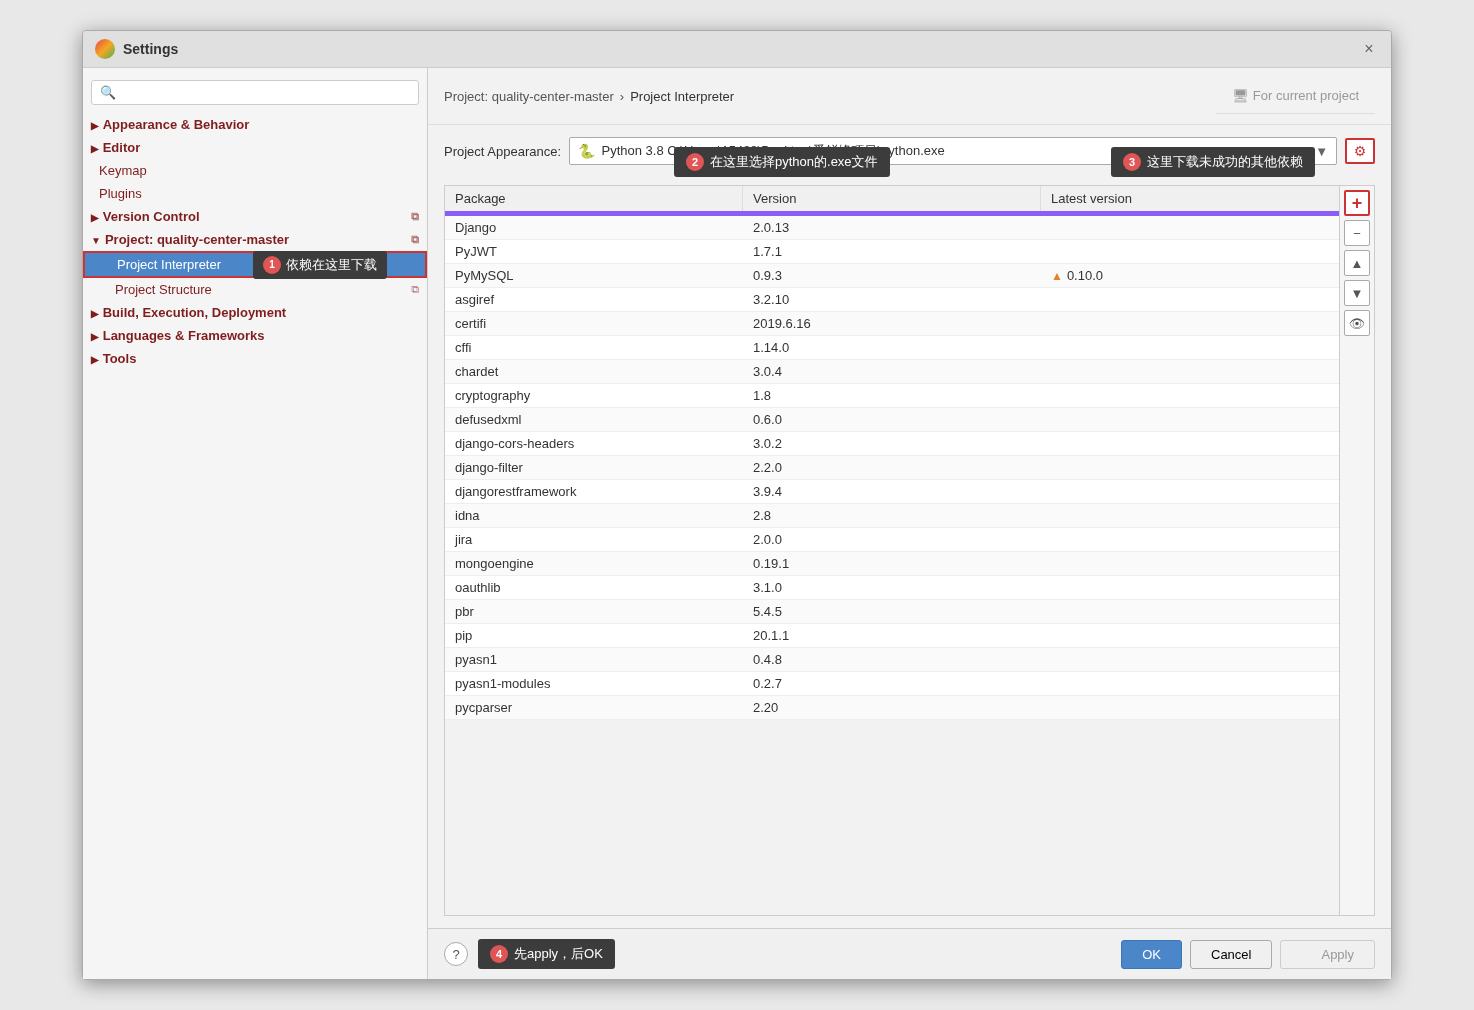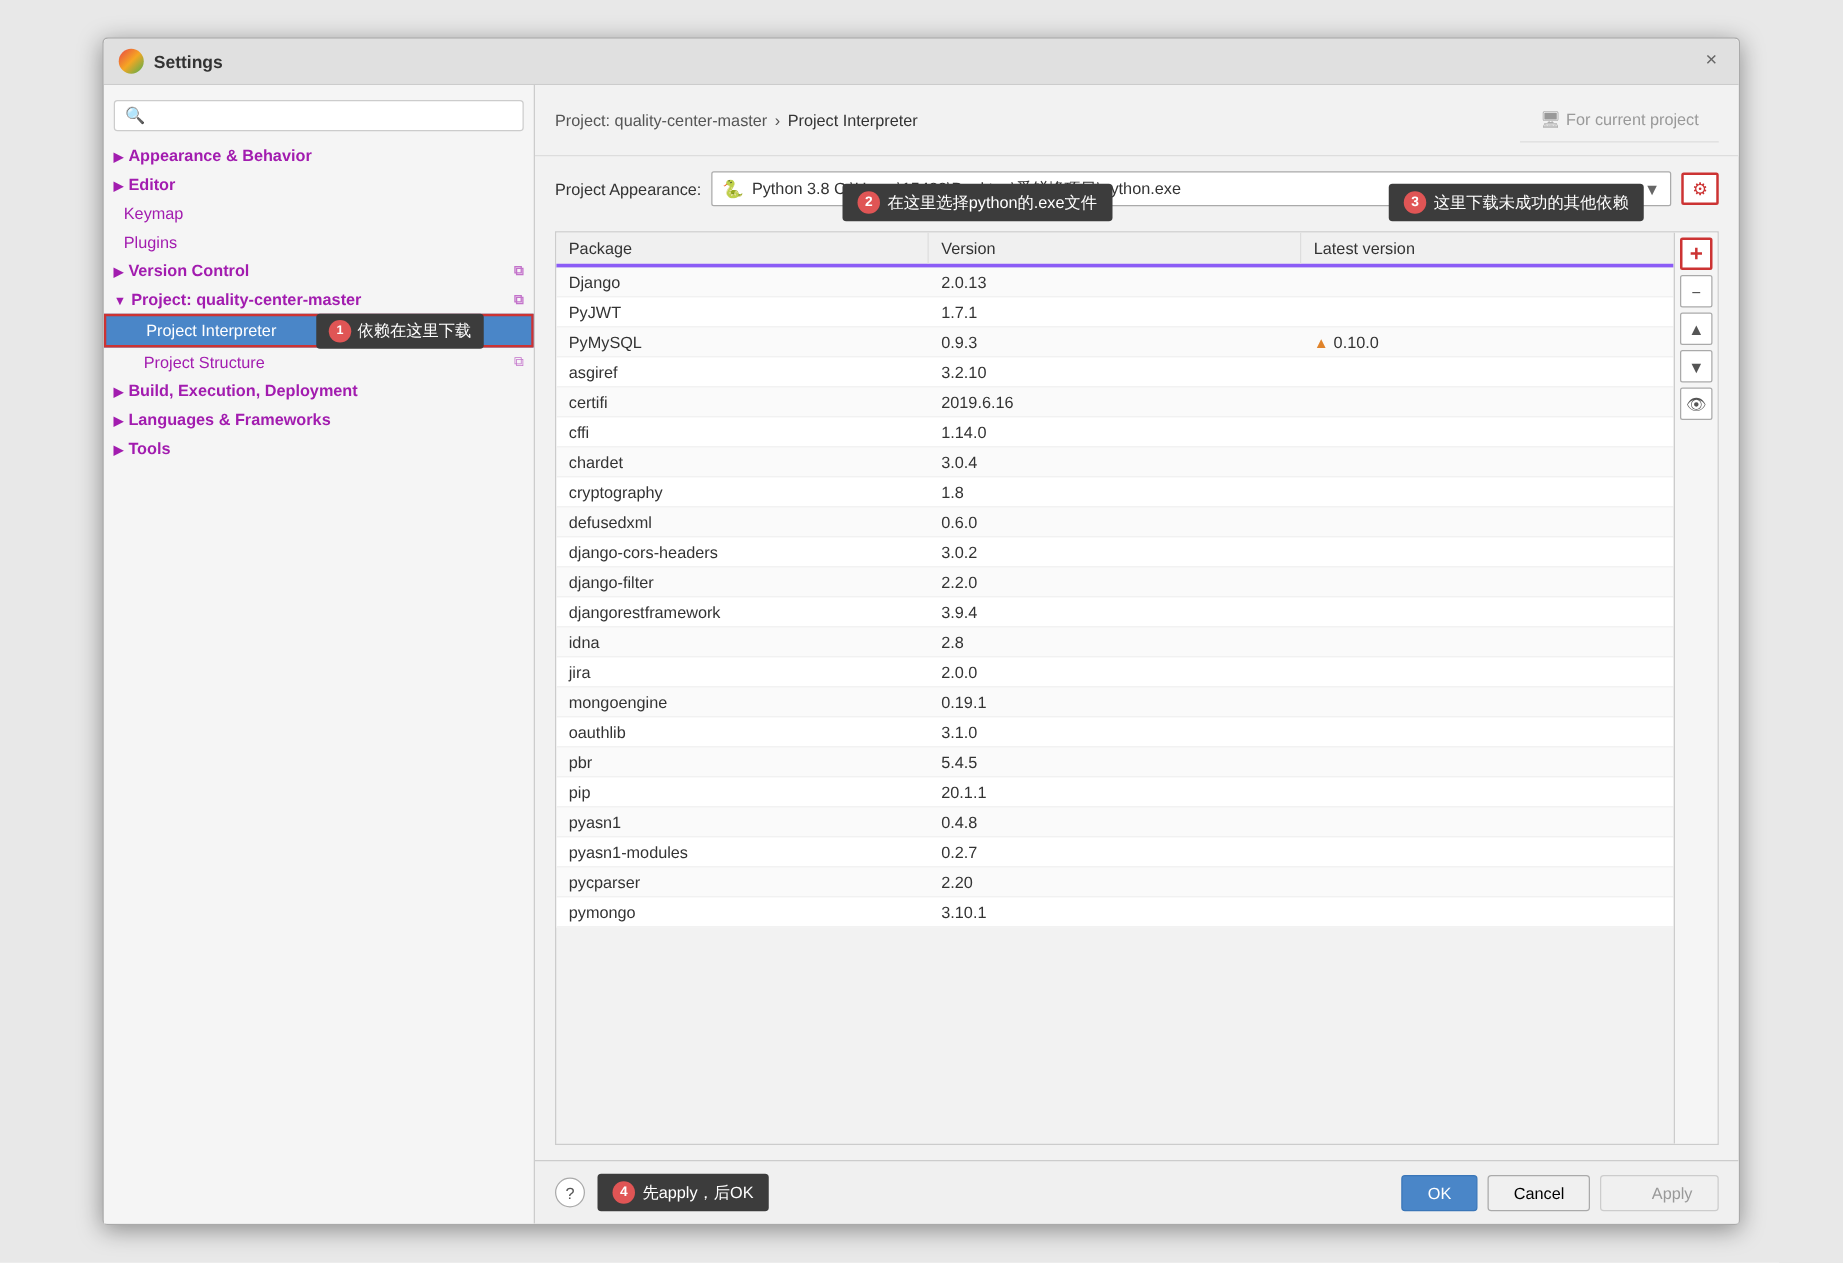--- a/index.html
+++ b/index.html
@@ -8,39 +8,39 @@
     .title-bar { background: #e0e0e0; padding: 8px 12px; display: flex; align-items: center; justify-content: space-between; border-radius: 4px 4px 0 0; border-bottom: 1px solid #ccc; }
     .title-bar-left { display: flex; align-items: center; gap: 8px; justify-content: flex-end; }
     .app-icon { width: 20px; height: 20px; background: linear-gradient(135deg, #e84545 0%, #f5a623 50%, #4CAF50 100%); border-radius: 50%; }
     .title-text { font-weight: 600; font-size: 14px; color: #333; }
     .close-btn { width: 20px; height: 20px; cursor: pointer; display: flex; align-items: center; justify-content: center; color: #666; font-size: 16px; }
     .dialog-body { display: flex; flex: 1; overflow: hidden; }
     
     .sidebar { width: 345px; background: #f5f5f5; border-right: 1px solid #ccc; display: flex; flex-direction: column; overflow-y: auto; padding: 8px 0; }
     .search-box { margin: 4px 8px 8px; padding: 4px 8px; border: 1px solid #ccc; border-radius: 3px; background: white; display: flex; align-items: center; gap: 4px; }
     .search-box input { border: none; outline: none; font-size: 13px; width: 100%; background: transparent; }
-    .sidebar-item { padding: 4px 8px 4px 16px; cursor: pointer; display: flex; align-items: center; justify-content: space-between; color: #a21caf; }
+    .sidebar-item { padding: 4px 8px 4px 16px; cursor: pointer; display: flex; align-items: center; justify-content: space-between; color: #7f1d1d; }
     .sidebar-item.section { font-weight: 600; padding-left: 8px; }
     .sidebar-item.selected { background: #4a86c8; color: white; }
     .sidebar-item .arrow { font-size: 10px; margin-right: 4px; }
     .sidebar-item .copy-icon { font-size: 11px; opacity: 0.6; }
     .sidebar-indent { padding-left: 32px; }
     
     .main { flex: 1; display: flex; flex-direction: column; padding: 0; overflow: hidden; }
     .breadcrumb { padding: 10px 16px; display: flex; align-items: center; gap: 6px; font-size: 13px; color: #555; border-bottom: 1px solid #ddd; background: #f2f2f2; }
     .breadcrumb .for-project { color: #999; font-size: 12px; margin-left: auto; display: flex; align-items: center; gap: 4px; }
     .content-area { flex: 1; padding: 12px 16px; display: flex; flex-direction: column; gap: 10px; overflow: hidden; position: relative; }
     .interpreter-row { display: flex; align-items: center; gap: 8px; }
     .interpreter-label { font-size: 13px; color: #333; white-space: nowrap; }
     .interpreter-select { flex: 1; padding: 4px 8px; border: 1px solid #aaa; background: white; display: flex; align-items: center; gap: 6px; cursor: pointer; border-radius: 2px; }
     .interpreter-select .py-icon { color: #4a86c8; font-size: 14px; font-weight: bold; }
     .interpreter-select .select-text { flex: 1; font-size: 13px; color: #333; }
     .interpreter-select .dropdown-arrow { color: #666; }
     .gear-btn { width: 30px; height: 26px; border: 1px solid #cc3333; background: white; cursor: pointer; display: flex; align-items: center; justify-content: center; border-radius: 2px; font-size: 14px; color: #cc3333; }
-    .table-header { display: grid; grid-template-columns: 1fr 1fr 1fr; background: #f0f0f0; border-bottom: 3px solid #8b5cf6; }
+    .table-header { display: grid; grid-template-columns: 1fr 1fr 1fr; background: #f0f0f0; border-bottom: 5px solid #8b5cf6; }
     .th { padding: 5px 10px; font-weight: 500; color: #333; border-right: 1px solid #ddd; }
     .th:last-child { border-right: none; }
     .table-body { flex: 1; overflow-y: auto; }
     .table-row { display: grid; grid-template-columns: 1fr 1fr 1fr; border-bottom: 1px solid #eee; }
     .table-row:nth-child(odd) { background: #fafafa; }
     .table-row:nth-child(even) { background: white; }
     .td { padding: 4px 10px; color: #333; display: flex; align-items: center; gap: 4px; }
     .update-arrow { color: #e0832a; font-size: 12px; }
     .side-btns { display: flex; flex-direction: column; gap: 4px; padding: 4px; border-left: 1px solid #ccc; background: #f5f5f5; }
     .side-btn { width: 26px; height: 26px; border: 1px solid #aaa; background: white; cursor: pointer; display: flex; align-items: center; justify-content: center; font-size: 13px; color: #555; border-radius: 2px; }
@@ -265,25 +265,20 @@
                 <div class="table-row">
     <div class="td">pyasn1-modules</div>
     <div class="td">0.2.7</div>
     <div class="td"></div>
   </div>
                 <div class="table-row">
     <div class="td">pycparser</div>
     <div class="td">2.20</div>
     <div class="td"></div>
   </div>
-                <div class="table-row">
-    <div class="td">pymongo</div>
-    <div class="td">3.10.1</div>
-    <div class="td"></div>
-  </div>
               </div>
           </div>
           <div class="side-btns">
             <button class="side-btn red-outline" style="border-color:#cc3333; color:#cc3333; font-size:18px; font-weight:bold;">+</button>
             <button class="side-btn">−</button>
             <button class="side-btn">▲</button>
             <button class="side-btn">▼</button>
             <button class="side-btn">👁</button>
           </div>
         </div>

